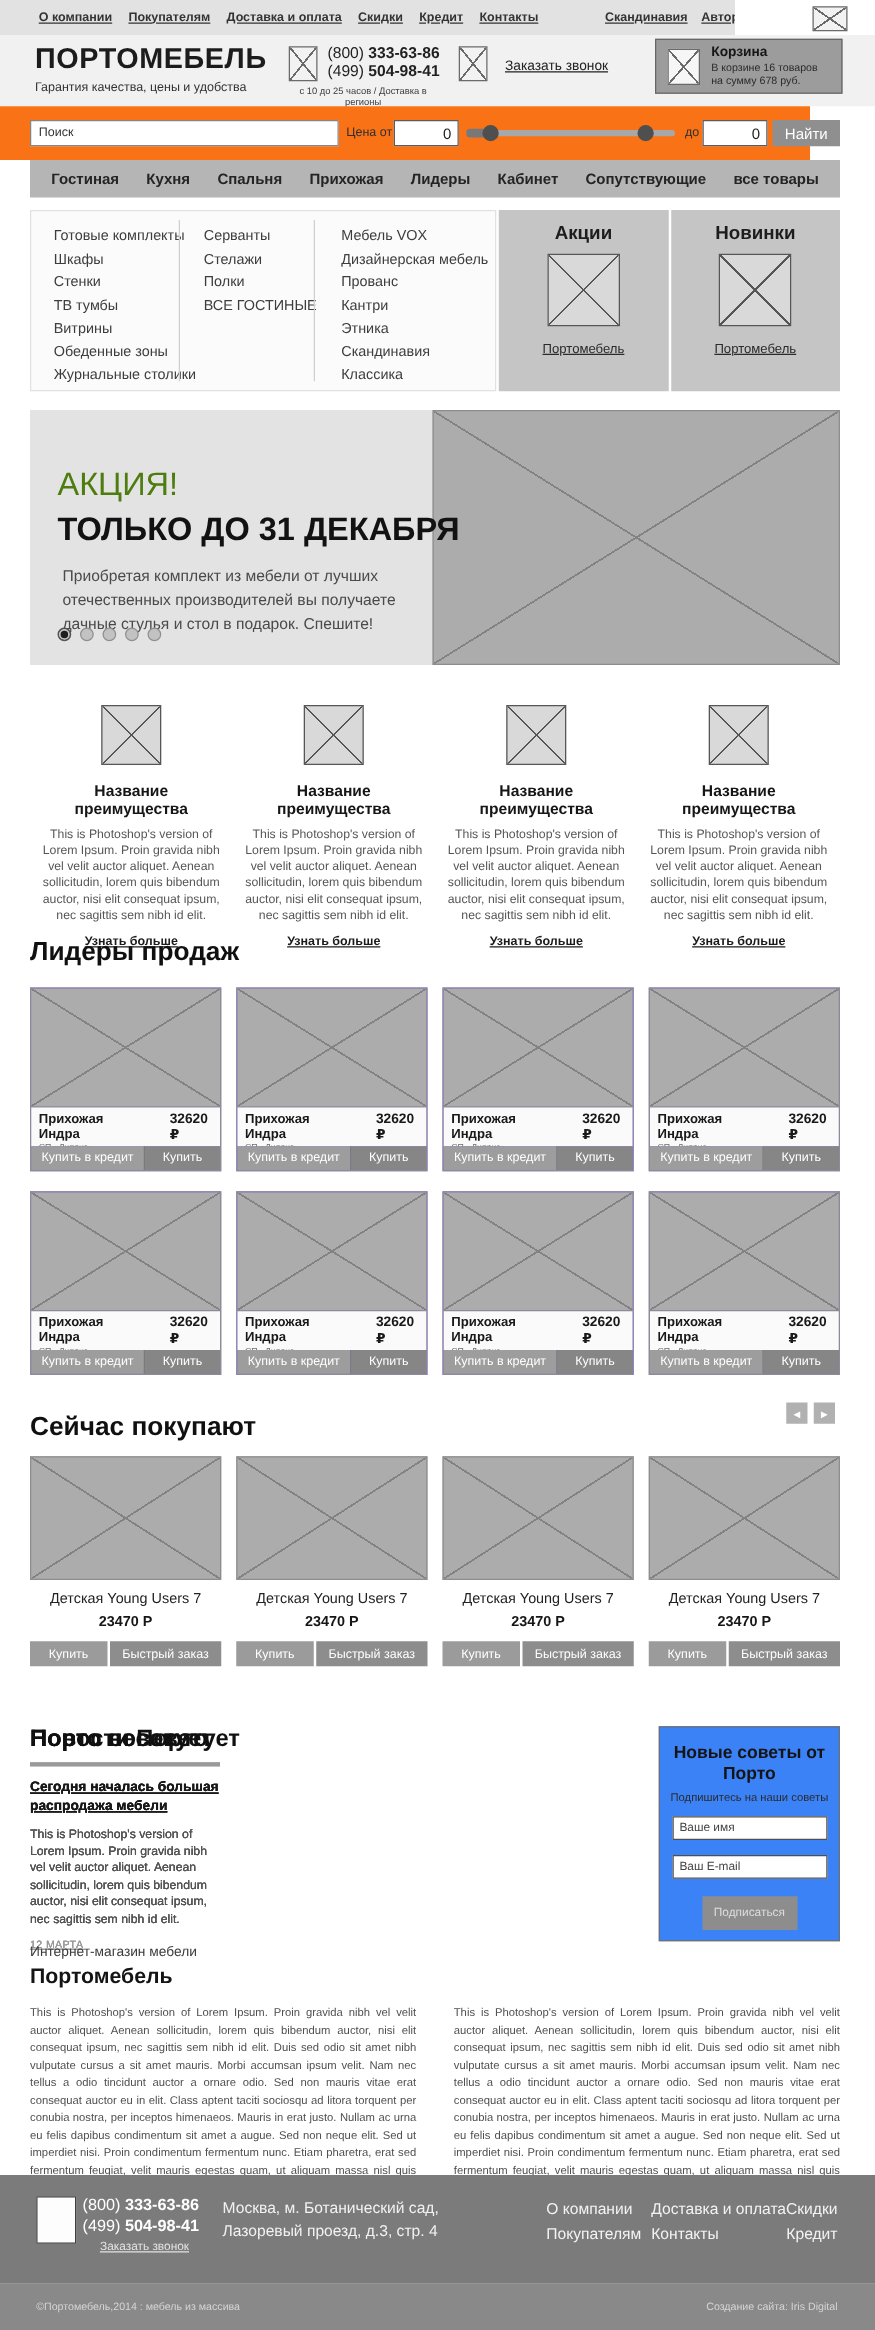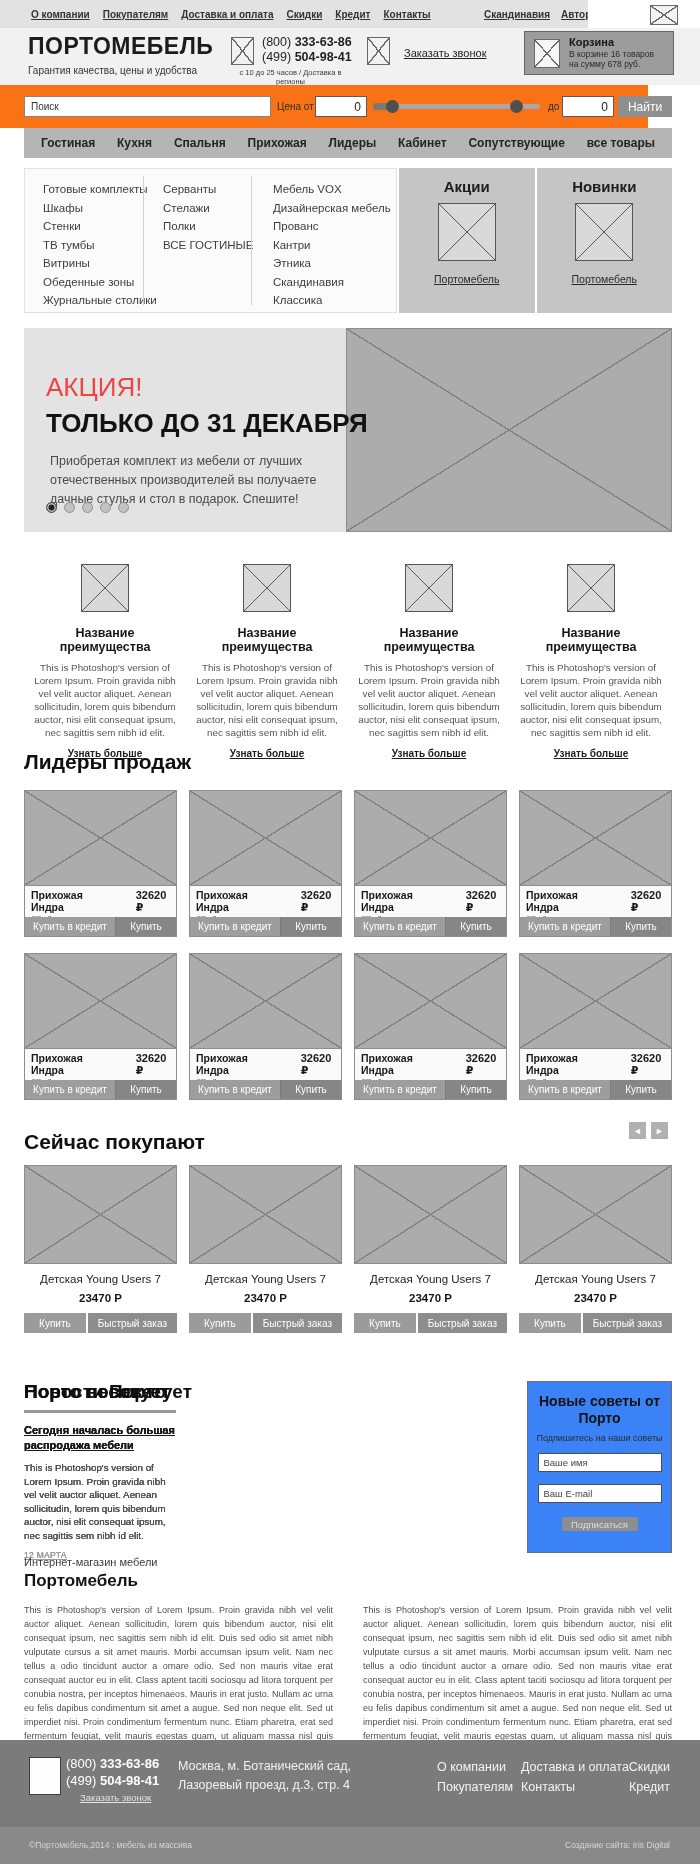--- a/index.html
+++ b/index.html
@@ -60,21 +60,21 @@
   .vline{position:absolute;top:8px;width:1px;height:129px;background:#cfcfcf;}
   .promo{position:absolute;top:0;height:145px;background:#c5c5c5;text-align:center;}
   .promo-title{font-size:15px;font-weight:800;color:#1d1d1d;margin-top:10px;}
   .promo-box{width:56px;height:56px;margin:8px auto 0 auto;}
   .promo-link{display:inline-block;margin-top:12px;font-size:10.5px;color:#2b2b2b;text-decoration:underline;cursor:pointer;}
 
   
   .banner{left:24px;top:328px;width:648px;height:204px;}
   .banner-left{position:absolute;left:0;top:0;width:322px;height:204px;background:#e3e3e3;}
   .banner-right{position:absolute;left:322px;top:0;width:326px;height:204px;box-sizing:border-box;}
-  .banner-kicker{position:absolute;left:22px;top:44px;font-size:26px;font-weight:300;color:#ef4444;}
+  .banner-kicker{position:absolute;left:22px;top:44px;font-size:26px;font-weight:300;color:#4d7c0f;}
   .banner-title{position:absolute;left:22px;top:80px;font-size:26px;font-weight:800;color:#121212;white-space:nowrap;}
   .banner-text{position:absolute;left:26px;top:124px;width:272px;font-size:12.5px;line-height:19px;color:#4a4a4a;}
   .dots{position:absolute;left:22px;top:174px;display:flex;gap:7px;}
   .dot{width:11px;height:11px;border-radius:50%;background:#c2c2c2;border:1px solid #909090;cursor:pointer;box-sizing:border-box;}
   .dot.active{background:#1f1f1f;border-color:#555;box-shadow:inset 0 0 0 1.5px #c2c2c2;}
 
   
   .advantages{left:24px;top:556px;width:648px;display:grid;grid-template-columns:repeat(4,162px);}
   .adv{text-align:center;padding:0 8px;box-sizing:border-box;}
   .adv-icon{width:46px;height:46px;margin:8px auto 14px auto;}
@@ -122,21 +122,21 @@
   .news-title{font-size:11px;font-weight:800;line-height:15px;color:#191919;text-decoration:underline;margin-top:10px;cursor:pointer;}
   .news-text{font-size:9.8px;line-height:13.5px;color:#555;margin-top:8px;}
   .news-date{display:inline-block;font-size:8.5px;color:#9a9a9a;text-decoration:underline;margin-top:8px;cursor:pointer;letter-spacing:.3px;}
   .subscribe{position:absolute;left:503px;top:6px;width:145px;height:172px;background:#3b82f6;border:1px solid #6f6f6f;box-sizing:border-box;text-align:center;}
   .sub-title{font-size:14px;font-weight:800;color:#141414;line-height:17px;margin-top:11px;}
   .sub-sub{font-size:9px;color:#2c2c2c;margin-top:6px;}
   .sub-input{display:block;margin:0 auto;width:112px;height:17px;border:1px solid #4f4f4f;font-size:9.5px;padding:0 5px;color:#333;background:#fff;}
   .sub-input::placeholder{color:#444;opacity:1;}
   .sub-input.first{margin-top:10px;}
   .sub-input.second{margin-top:12px;}
-  .sub-btn{margin-top:14px;width:76px;height:14px;background:#8d8d8d;border:none;color:#dedede;font-size:9.5px;cursor:pointer;}
+  .sub-btn{margin-top:14px;width:76px;height:27px;background:#8d8d8d;border:none;color:#dedede;font-size:9.5px;cursor:pointer;}
 
   
   .about{left:24px;top:1556px;width:648px;}
   .about-kicker{font-size:11px;color:#3c3c3c;}
   .about-heading{font-size:17px;font-weight:800;color:#141414;margin-top:3px;}
   .about-cols{margin-top:12px;display:flex;gap:30px;}
   .about-col{width:309px;font-size:9px;line-height:14px;color:#4f4f4f;text-align:justify;}
 
   
   .footer{left:0;top:1740px;width:700px;height:87px;background:#7b7b7b;color:#f3f3f3;}

